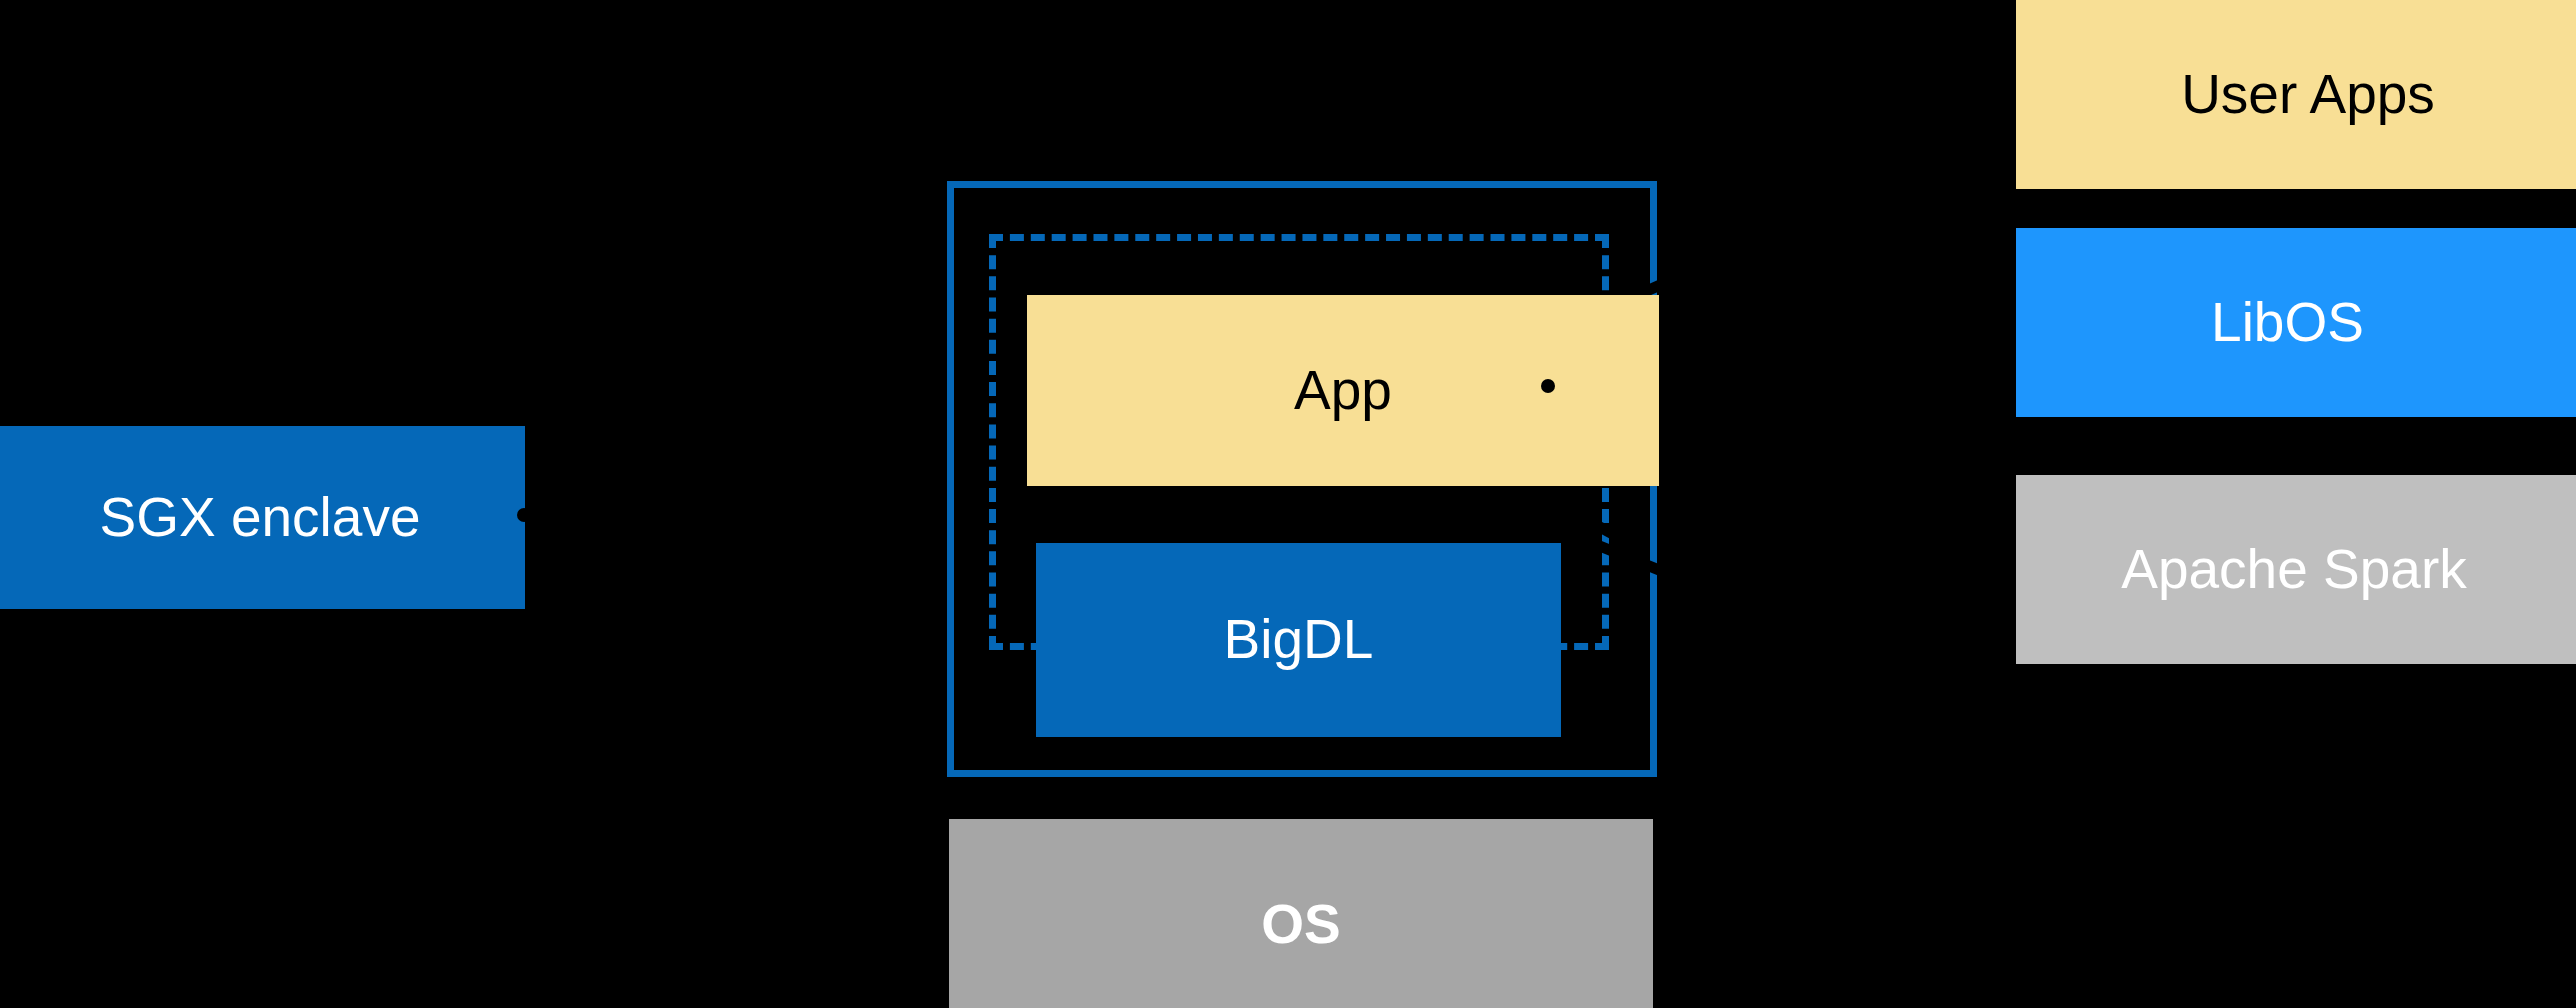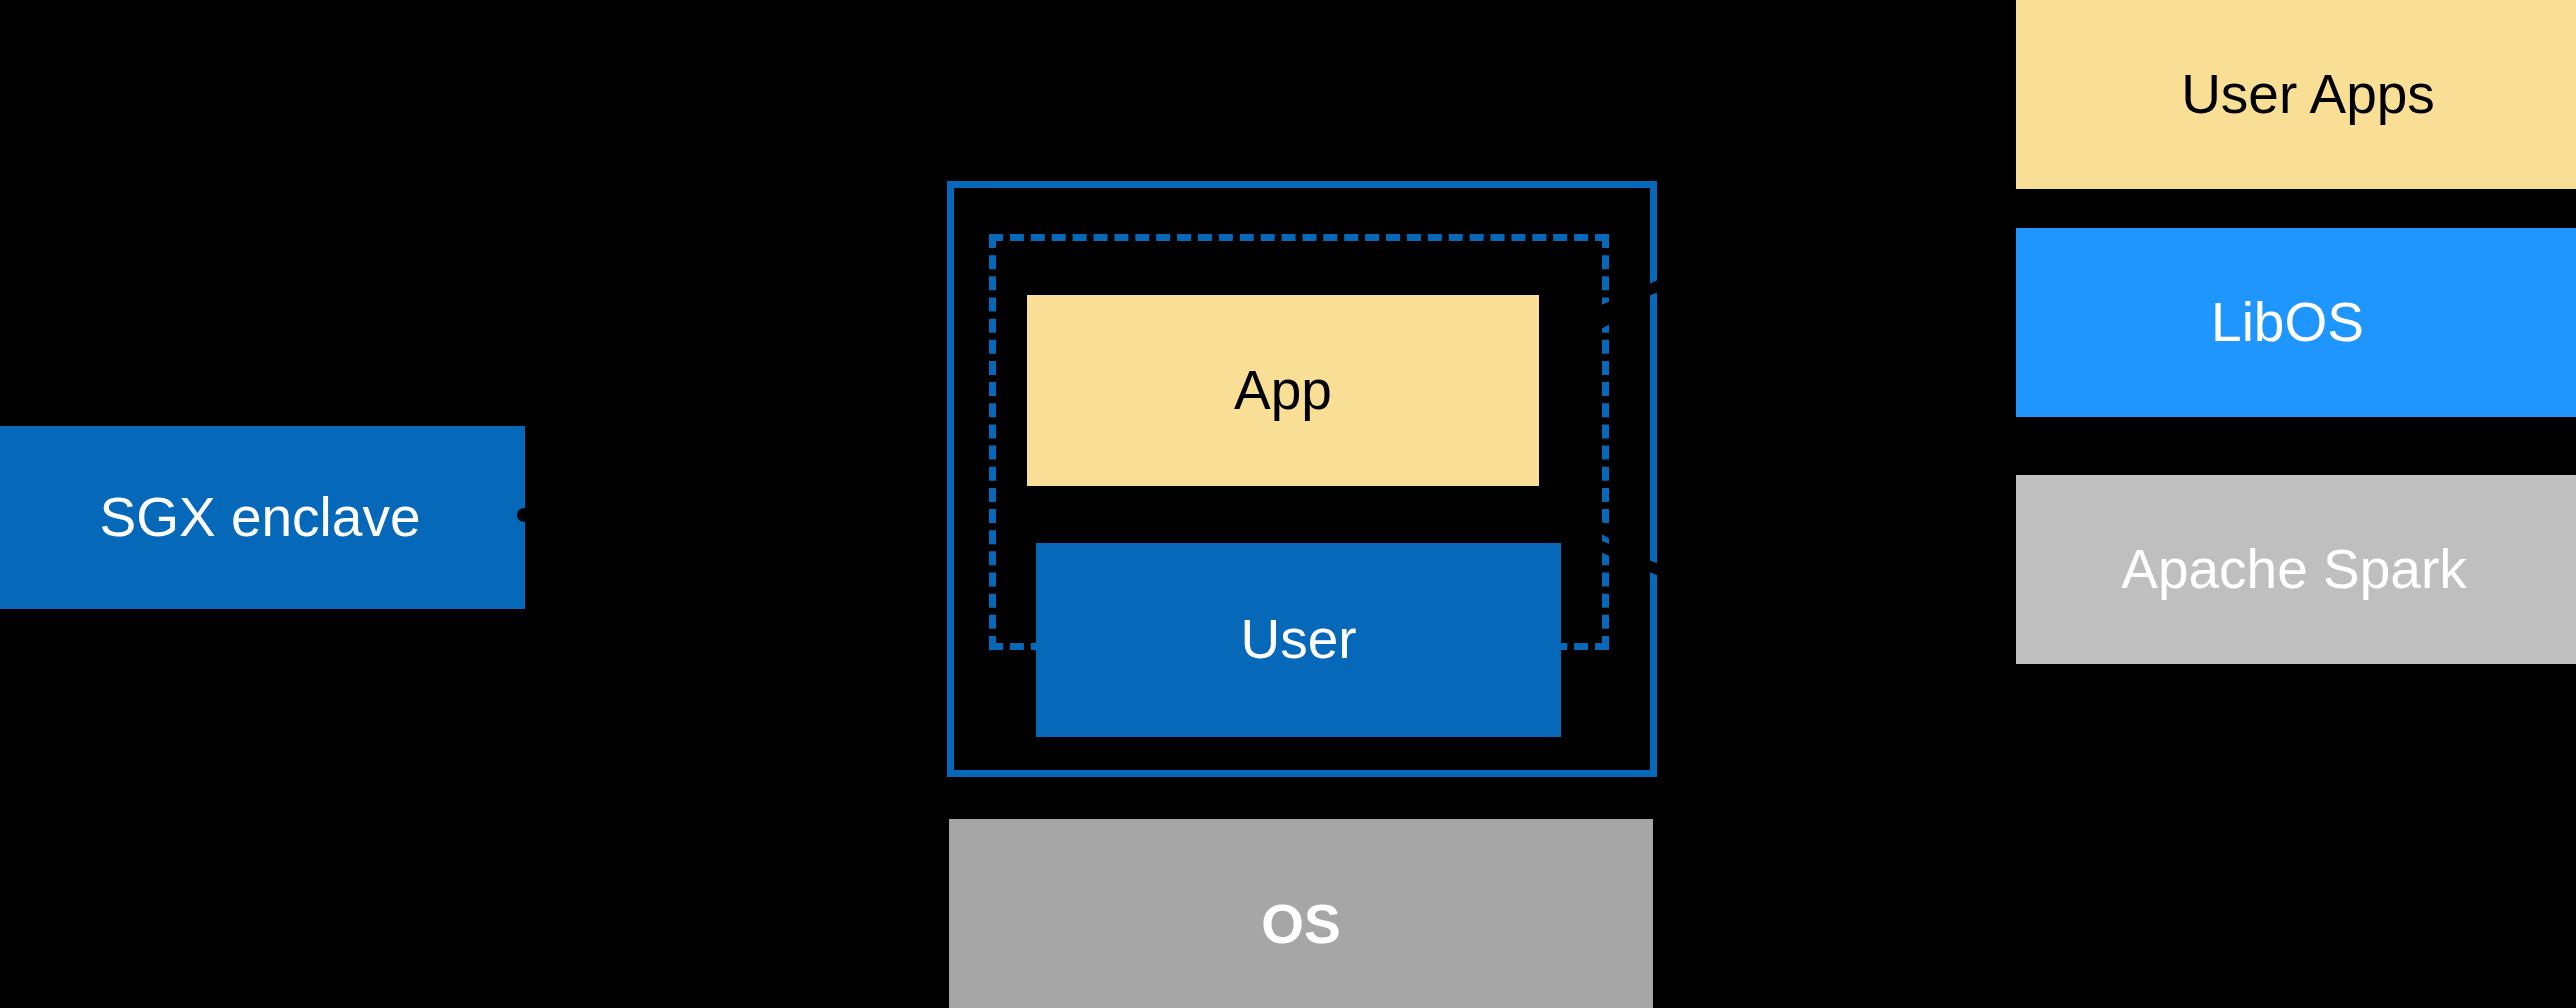--- a/index.html
+++ b/index.html
@@ -57,21 +57,21 @@
     width: 620px;
     height: 416px;
     border: 7.5px dashed #0568B8;
     background: transparent;
   }
 
   
   #app-box {
     left: 1027px;
     top: 295px;
-    width: 512px;
+    width: 632px;
     height: 191px;
     background: #F8DF95;
     color: #000000;
     font-size: 55px;
   }
 
   
   #libos-box {
     left: 1036px;
     top: 543px;
@@ -192,21 +192,21 @@
   <div class="connector-line" id="connector-lower"></div>
   <div class="connector-line" id="connector-dash-upper"></div>
   <div class="connector-line" id="connector-dash-lower"></div>
 
   <div class="box" id="app-box">
     <span class="lbl">App</span>
   </div>
   <div class="endpoint-dot" id="app-connector-endpoint"></div>
 
   <div class="box" id="libos-box">
-    <span class="lbl">User</span>
+    <span class="lbl">BigDL</span>
   </div>
 
   <div class="box" id="os-box">
     <span class="lbl">OS</span>
   </div>
 
   <div class="box" id="user-apps-box">
     <span class="lbl">User Apps</span>
   </div>
 

